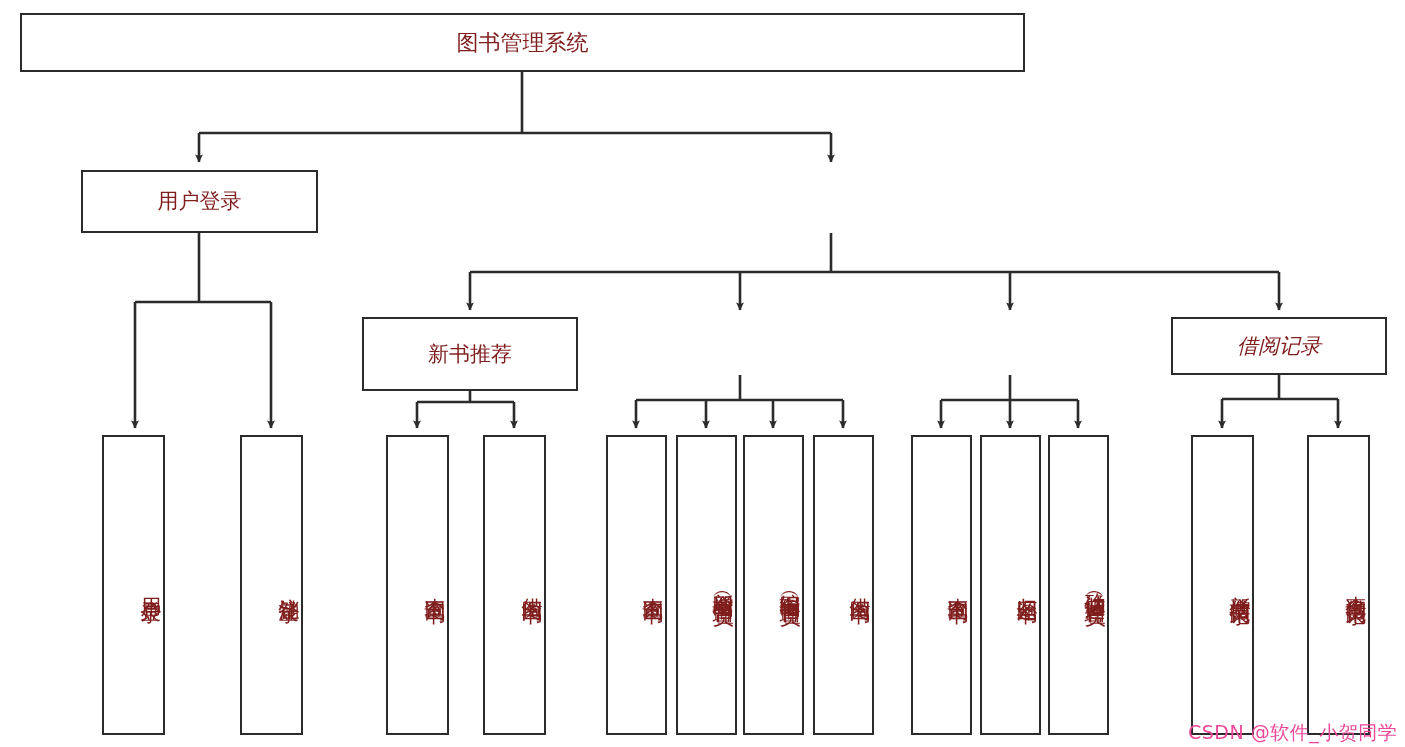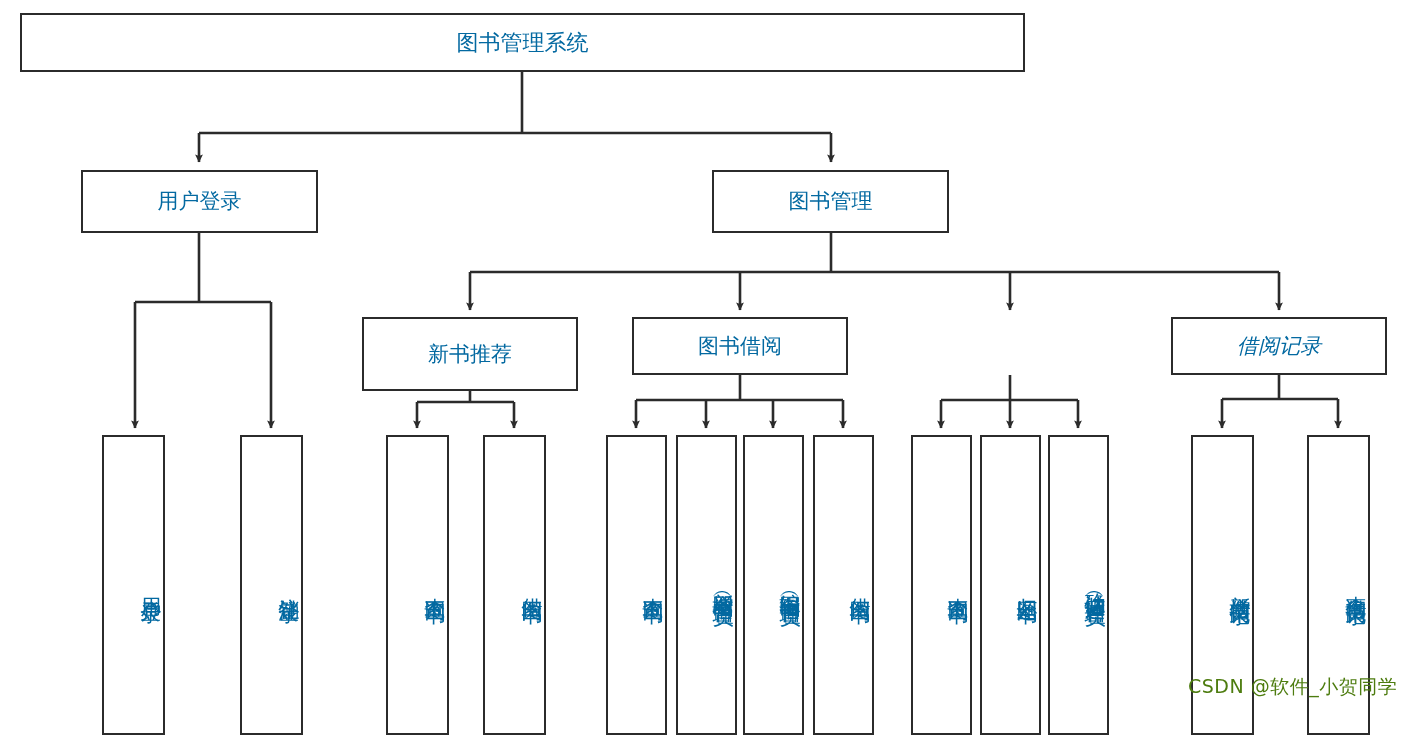--- a/index.html
+++ b/index.html
@@ -22,21 +22,21 @@
     left: 0;
     top: 0;
     width: 1405px;
     height: 747px;
   }
   .node {
     position: absolute;
     box-sizing: border-box;
     border: 2px solid #2b2b2b;
     background: #ffffff;
-    color: #0369a1;
+    color: #7f1d1d;
     display: flex;
     align-items: center;
     justify-content: center;
     text-align: center;
     line-height: 1.18;
   }
   .node.h {
     font-size: 21px;
   }
   .node.root {
@@ -53,23 +53,23 @@
     justify-content: center;
   }
   .node.v > span {
     writing-mode: vertical-rl;
     text-orientation: upright;
     display: block;
   }
   .watermark {
     position: absolute;
     left: 1188px;
-    top: 674px;
+    top: 720px;
     font-size: 19px;
-    color: #4d7c0f;
+    color: #ec4899;
     letter-spacing: 0.5px;
     white-space: nowrap;
     pointer-events: none;
   }
 </style>
 </head>
 <body>
 
 <div id="stage">
 
@@ -123,29 +123,23 @@
     </g>
   </svg>
 
   <div class="node root" style="left:20px; top:13px; width:1005px; height:59px;">
     <span>图书管理系统</span>
   </div>
 
   <div class="node h" style="left:81px; top:170px; width:237px; height:63px;">
     <span>用户登录</span>
   </div>
-  <div class="node h" style="left:712px; top:170px; width:237px; height:63px;">
-    <span>图书管理</span>
-  </div>
 
   <div class="node h" style="left:362px; top:317px; width:216px; height:74px;">
     <span>新书推荐</span>
-  </div>
-  <div class="node h" style="left:632px; top:317px; width:216px; height:58px;">
-    <span>图书借阅</span>
   </div>
   <div class="node h" style="left:1171px; top:317px; width:216px; height:58px;font-style:italic;">
     <span>借阅记录</span>
   </div>
 
   <div class="node v" style="left:102px; top:435px; width:63px; height:300px;">
     <span>用户登录</span>
   </div>
   <div class="node v" style="left:240px; top:435px; width:63px; height:300px;">
     <span>注销登录</span>

